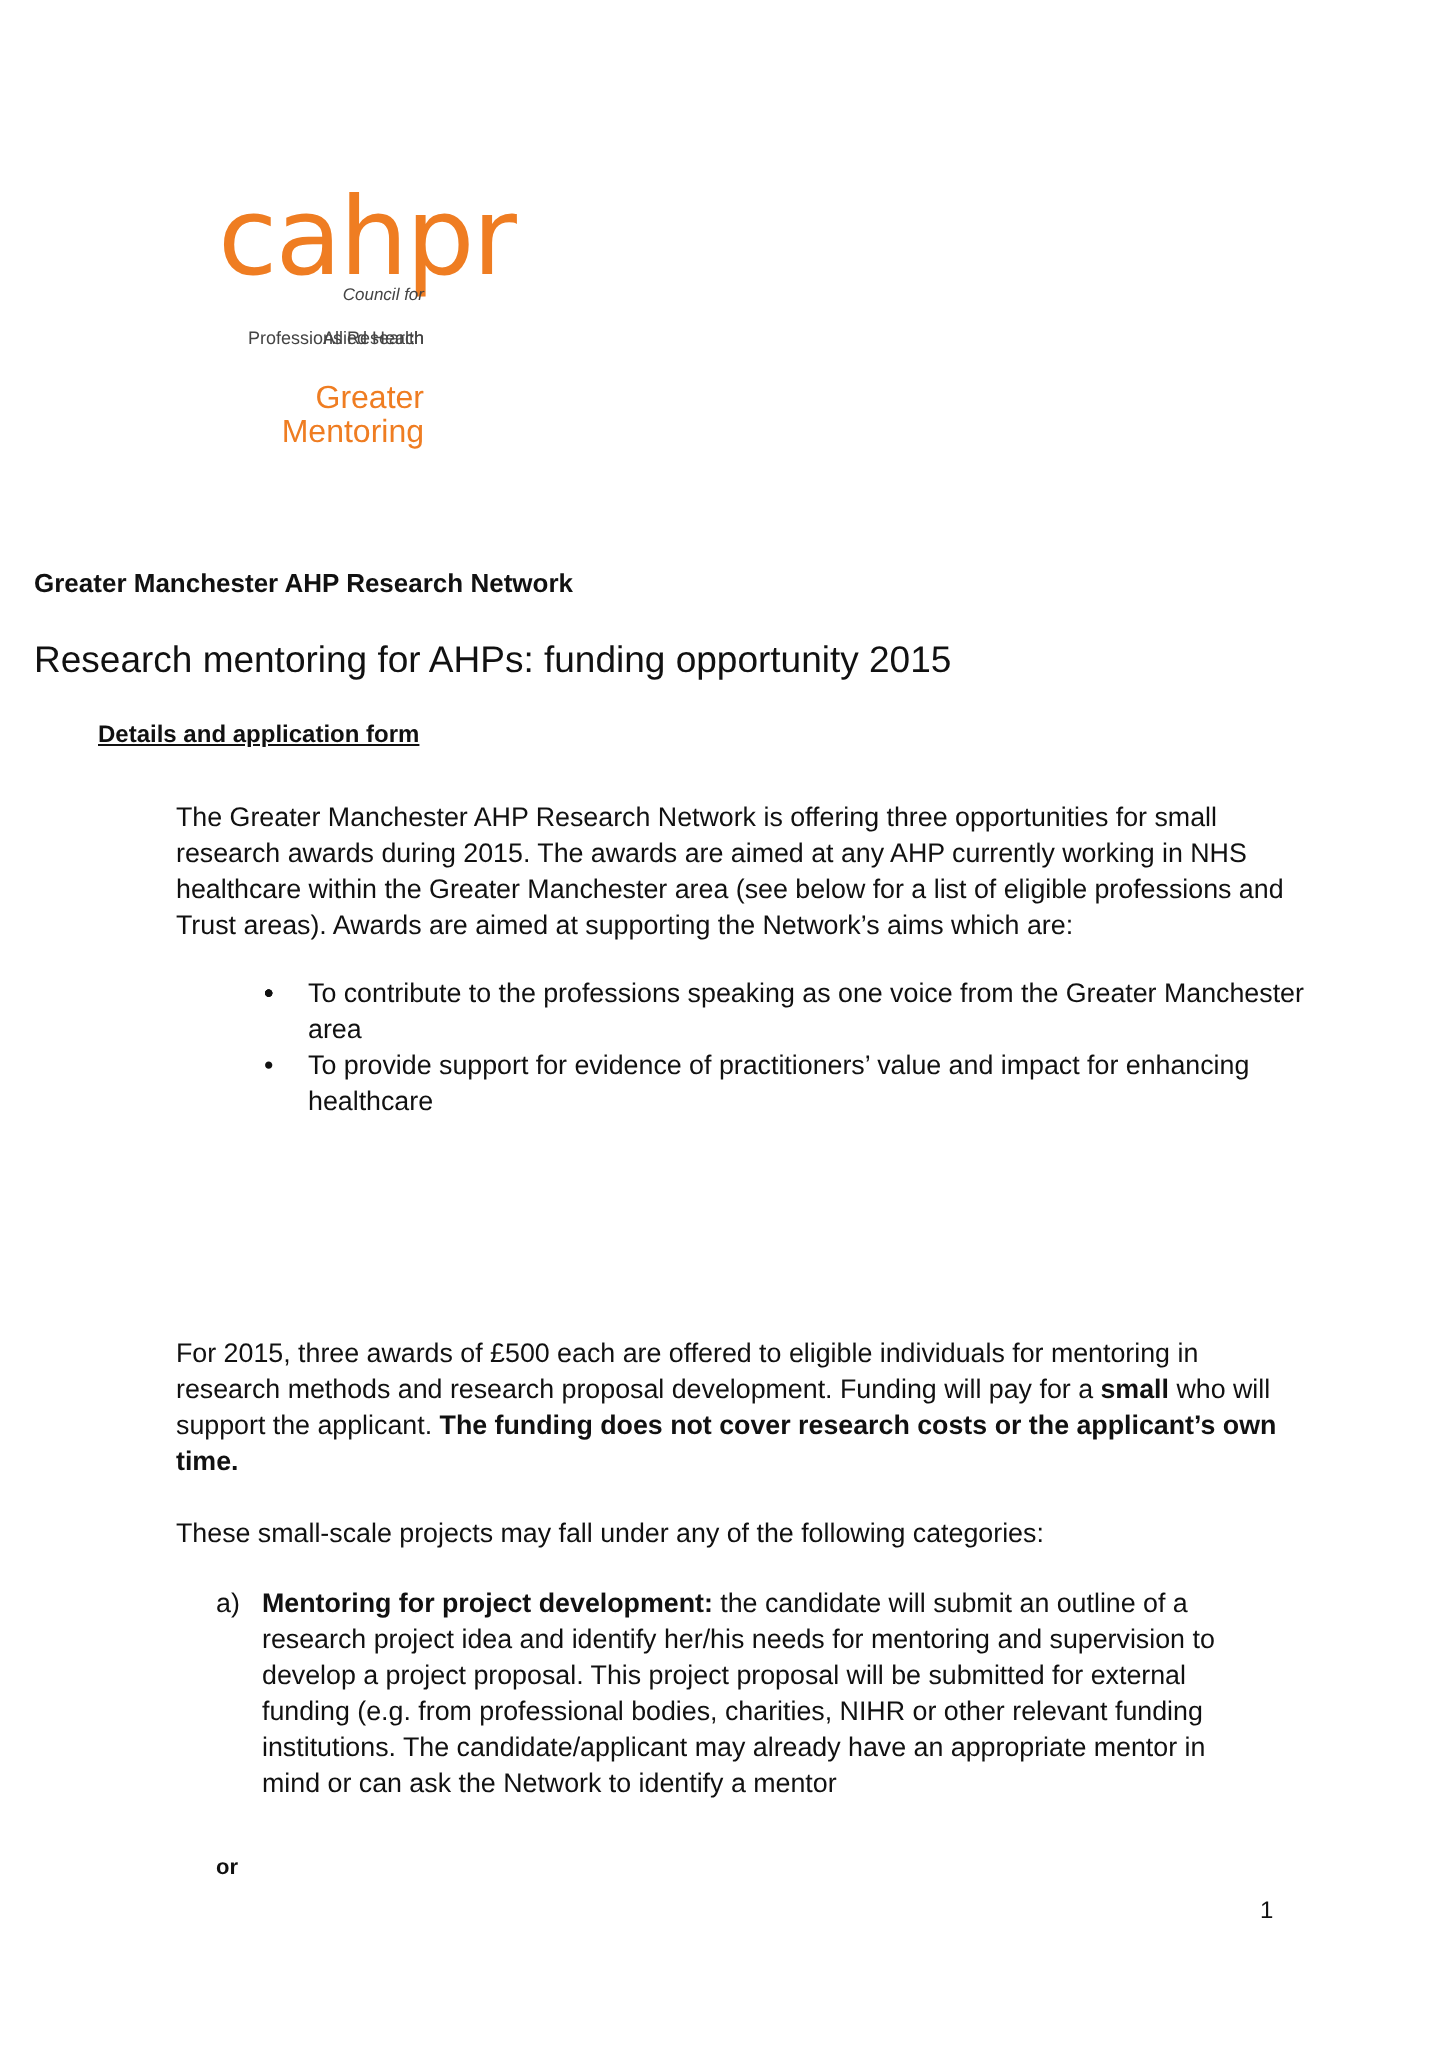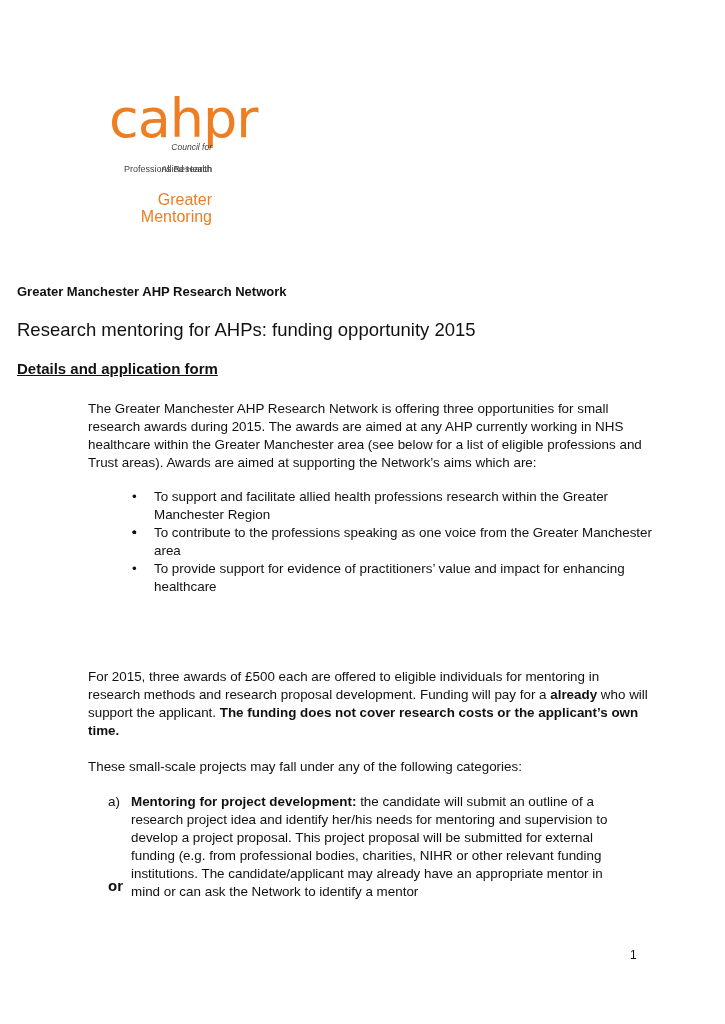--- a/index.html
+++ b/index.html
@@ -12,34 +12,34 @@
   .logo .sub.s1 { top: 50px; font-style: italic; font-size: 8.5px; }
   .logo .sub.s2 { top: 72px; margin-left: 20px; }
   .logo .sub.s3 { top: 72px; padding-left: 35px; }
   .logo .region { position: absolute; left: 0; width: 110px; text-align: right; font-size: 16px; line-height: 18px; color: #ef7d22; }
   .logo .region.r1 { top: 99px; left: 6px; }
   .logo .region.r2 { top: 116px; left: 6px; }
 
   .center { position: absolute; left: 17px; width: 580px; }
   .network { top: 284px; font-size: 13px; font-weight: bold; }
   .title { top: 319px; font-size: 18.5px; font-weight: normal; }
-  .subtitle { top: 360px; font-size: 15px; font-weight: bold; text-decoration: underline; }
+  .subtitle { top: 360px; font-size: 12px; font-weight: bold; text-decoration: underline; margin-left: 32px; }
 
   .para { position: absolute; left: 88px; width: 560px; font-size: 13.4px; line-height: 18px; }
   .p1 { top: 400px; }
   .bullets { position: absolute; left: 132px; top: 488px; width: 520px; margin: 0; padding: 0; list-style: none;
     font-size: 13.4px; line-height: 18px; }
   .bullets li { position: relative; padding-left: 22px; }
   .bullets li .dot { position: absolute; left: 0; top: 0; }
   .p2 { top: 668px; }
   .p3 { top: 758px; }
   .cat { position: absolute; left: 108px; top: 793px; width: 520px; font-size: 13.4px; line-height: 18px; }
   .cat .marker { position: absolute; left: 0; top: 0; }
   .cat .body { margin-left: 23px; }
-  .or { position: absolute; left: 108px; top: 877px; font-size: 15px; font-weight: bold; }
+  .or { position: absolute; left: 108px; top: 928px; font-size: 11px; font-weight: bold; }
   .pagenum { position: absolute; left: 630px; top: 948px; font-size: 12px; }
 </style>
 </head>
 <body>
 
 <div class="logo">
   <div class="wordmark">cahpr</div>
   <div class="sub s1">Council for</div>
   <div class="sub s2">Allied Health</div>
   <div class="sub s3">Professions Research</div>
@@ -47,28 +47,28 @@
   <div class="region r2">Mentoring</div>
 </div>
 
 <div class="center network">Greater Manchester AHP Research Network</div>
 <div class="center title">Research mentoring for AHPs: funding opportunity 2015</div>
 <div class="center subtitle">Details and application form</div>
 
 <div class="para p1">The Greater Manchester AHP Research Network is offering three opportunities for small research awards during 2015. The awards are aimed at any AHP currently working in NHS healthcare within the Greater Manchester area (see below for a list of eligible professions and Trust areas). Awards are aimed at supporting the Network’s aims which are:</div>
 
 <ul class="bullets">
-  <li><span class="dot">•</span><span>To support and facilitate allied health professions research within the Greater Manchester Region</span></li>
+  <li><span class="dot">•</span></li>
   <li><span class="dot">•</span></li>
   <li><span class="dot">•</span></li>
   <li><span class="dot">•</span><span>To contribute to the professions speaking as one voice from the Greater Manchester area</span></li>
   <li><span class="dot">•</span><span>To provide support for evidence of practitioners’ value and impact for enhancing healthcare</span></li>
 </ul>
 
-<div class="para p2"><span>For 2015, three awards of £500 each are offered to eligible individuals for mentoring in research methods and research proposal development. Funding will pay for a </span><b>already</b><span> who will support the applicant. </span><b>The funding does not cover research costs or the applicant’s own time.</b></div>
+<div class="para p2"><span>For 2015, three awards of £500 each are offered to eligible individuals for mentoring in research methods and research proposal development. Funding will pay for a </span><b>small</b><span> who will support the applicant. </span><b>The funding does not cover research costs or the applicant’s own time.</b></div>
 
 <div class="para p3">These small-scale projects may fall under any of the following categories:</div>
 
 <div class="cat">
   <span class="marker">a)</span>
   <div class="body"><b>Mentoring for project development:</b><span> the candidate will submit an outline of a research project idea and identify her/his needs for mentoring and supervision to develop a project proposal. This project proposal will be submitted for external funding (e.g. from professional bodies, charities, NIHR or other relevant funding institutions. The candidate/applicant may already have an appropriate mentor in mind or can ask the Network to identify a mentor</span></div>
 </div>
 
 <div class="or">or</div>
 

